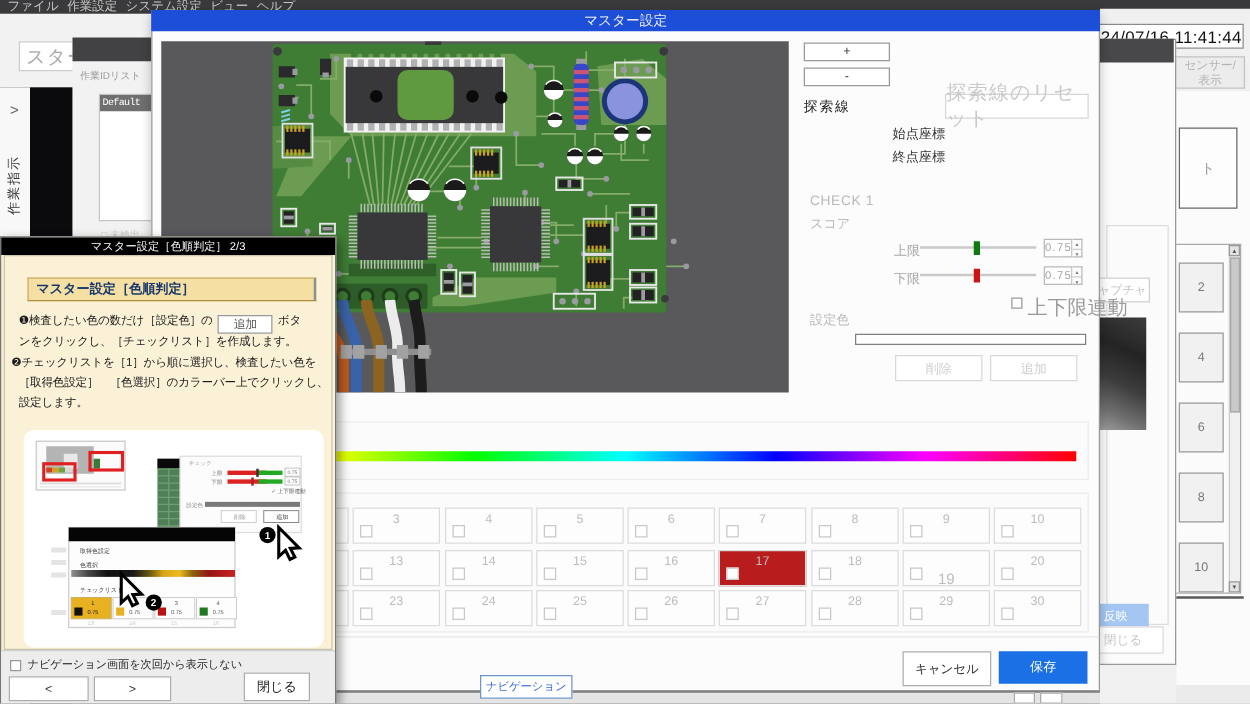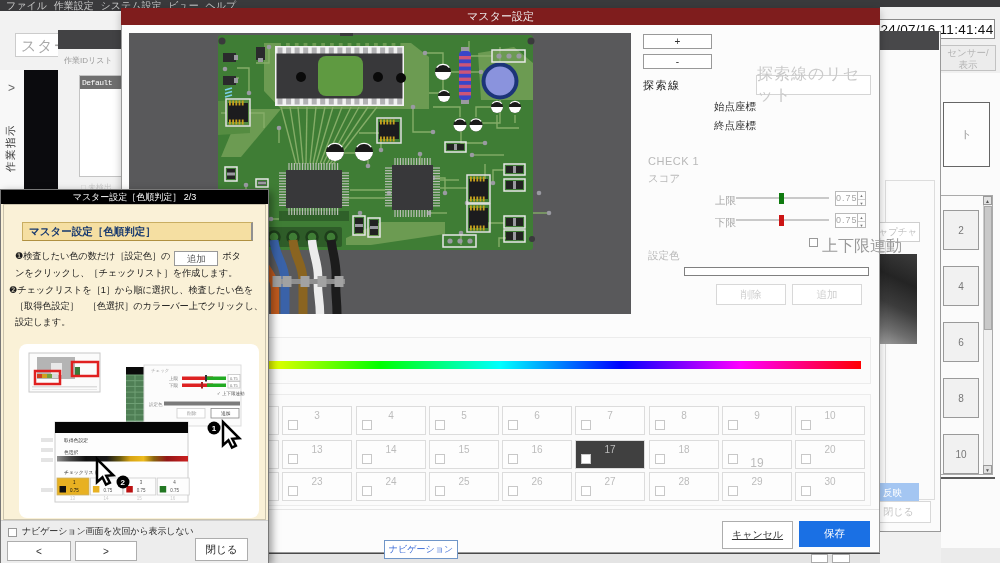--- a/index.html
+++ b/index.html
@@ -48,21 +48,21 @@
 <div class="abs" style="left:24px;top:70px;width:34px;height:493px;background:#0b0b0e;"></div>
 
 <div class="abs" style="left:58px;top:30px;width:64px;height:230px;background:#f2f2f2;"></div>
 <div class="abs" style="left:58px;top:30px;width:64px;height:19px;background:#424244;"></div>
 <div class="abs" style="left:64px;top:55px;width:60px;height:12px;color:#9a9a9a;font-size:8px;">作業IDリスト</div>
 <div class="abs" style="left:79px;top:75px;width:43px;height:102px;background:#fff;border:1px solid #c4c4c4;"></div>
 <div class="abs" style="left:80px;top:76px;width:42px;height:13px;background:#6f6f6f;color:#fff;font-size:10px;font-family:'Liberation Mono',monospace;font-size:8px;line-height:13px;padding-left:2px;letter-spacing:-0.5px;">Default</div>
 <div class="abs" style="left:81px;top:182px;width:40px;height:11px;color:#c9c9c9;font-size:8px;white-space:nowrap;">□ 未検出</div>
 
 <div class="abs" style="left:121px;top:8px;width:759px;height:545px;background:#fcfcfc;border:1px solid #999;box-shadow:0 3px 8px rgba(0,0,0,0.25);"></div>
-<div class="abs" style="left:121px;top:8px;width:759px;height:17px;background:#7f1d1d;color:#eee;font-size:11px;display:flex;align-items:center;justify-content:center;">マスター設定</div>
+<div class="abs" style="left:121px;top:8px;width:759px;height:17px;background:#1d4ed8;color:#eee;font-size:11px;display:flex;align-items:center;justify-content:center;">マスター設定</div>
 
 <div class="abs" style="left:129px;top:33px;width:502px;height:281px;background:#59595b;overflow:hidden;">
 <svg width="502" height="281" viewBox="0 0 502 281">
         <rect x="89" y="2" width="315" height="215" rx="3" fill="#3f7d35"></rect>
         <polygon points="135,10 282,10 300,24 300,76 152,76 135,58" fill="#6c9b52"></polygon>
         <polygon points="112,76 152,76 112,124 92,124" fill="#6c9b52"></polygon>
         <polygon points="349,20 385,14 404,30 404,67 352,67" fill="#6c9b52"></polygon>
         <polygon points="89,68 121,66 121,100 89,102" fill="#558c41"></polygon>
         <polygon points="217,205 252,189 316,189 316,201 242,212 217,212" fill="#6c9b52"></polygon>
         <g stroke="#85ad68" stroke-width="1.4" fill="none">
@@ -604,21 +604,21 @@
       <div style="position:absolute;left:5px;bottom:4px;width:8px;height:8px;border:1px solid #c8c8c8;background:#fff;"></div>
     </div>
 <div class="abs" style="left:429px;top:440px;width:70px;height:29px;background:#fdfdfd;border:1px solid #dcdcdc;">
       <div style="text-align:center;color:#bcbcbc;font-size:10px;margin-top:3px;">15</div>
       <div style="position:absolute;left:5px;bottom:4px;width:8px;height:8px;border:1px solid #c8c8c8;background:#fff;"></div>
     </div>
 <div class="abs" style="left:502px;top:440px;width:70px;height:29px;background:#fdfdfd;border:1px solid #dcdcdc;">
       <div style="text-align:center;color:#bcbcbc;font-size:10px;margin-top:3px;">16</div>
       <div style="position:absolute;left:5px;bottom:4px;width:8px;height:8px;border:1px solid #c8c8c8;background:#fff;"></div>
     </div>
-<div class="abs" style="left:575px;top:440px;width:70px;height:29px;background:#404040;border:1px solid #dcdcdc;">
+<div class="abs" style="left:575px;top:440px;width:70px;height:29px;background:#b91c1c;border:1px solid #dcdcdc;">
       <div style="text-align:center;color:#bcbcbc;font-size:10px;margin-top:3px;">17</div>
       <div style="position:absolute;left:5px;bottom:4px;width:8px;height:8px;border:1px solid #c8c8c8;background:#fff;"></div>
     </div>
 <div class="abs" style="left:649px;top:440px;width:70px;height:29px;background:#fdfdfd;border:1px solid #dcdcdc;">
       <div style="text-align:center;color:#bcbcbc;font-size:10px;margin-top:3px;">18</div>
       <div style="position:absolute;left:5px;bottom:4px;width:8px;height:8px;border:1px solid #c8c8c8;background:#fff;"></div>
     </div>
 <div class="abs" style="left:722px;top:440px;width:70px;height:29px;background:#fdfdfd;border:1px solid #dcdcdc;">
       <div style="text-align:center;color:#bcbcbc;font-size:12px;margin-top:15px;">19</div>
       <div style="position:absolute;left:5px;bottom:4px;width:8px;height:8px;border:1px solid #c8c8c8;background:#fff;"></div>
@@ -662,21 +662,21 @@
 <div class="abs" style="left:722px;top:472px;width:70px;height:29px;background:#fdfdfd;border:1px solid #dcdcdc;">
       <div style="text-align:center;color:#bcbcbc;font-size:10px;margin-top:3px;">29</div>
       <div style="position:absolute;left:5px;bottom:4px;width:8px;height:8px;border:1px solid #c8c8c8;background:#fff;"></div>
     </div>
 <div class="abs" style="left:795px;top:472px;width:70px;height:29px;background:#fdfdfd;border:1px solid #dcdcdc;">
       <div style="text-align:center;color:#bcbcbc;font-size:10px;margin-top:3px;">30</div>
       <div style="position:absolute;left:5px;bottom:4px;width:8px;height:8px;border:1px solid #c8c8c8;background:#fff;"></div>
     </div>
 <div class="abs" style="left:122px;top:509px;width:757px;height:1px;background:#e5e5e5;"></div>
 <div class="abs" style="left:722px;top:521px;width:69px;height:26px;">
-      <div class="btn" style="width:100%;height:100%;font-size:10px;color:#333;text-decoration:underline;">キャンセル</div>
+      <div class="btn" style="width:100%;height:100%;font-size:10px;color:#333;">キャンセル</div>
     </div>
 <div class="abs" style="left:799px;top:521px;width:71px;height:26px;background:#1a70e4;color:#fff;font-size:10.5px;display:flex;align-items:center;justify-content:center;">保存</div>
 
 <div class="abs" style="left:269px;top:554px;width:731px;height:9px;background:#e4e4e4;"></div>
 <div class="abs" style="left:880px;top:532px;width:61px;height:31px;background:#f0f0f0;"></div>
 <div class="abs" style="left:941px;top:548px;width:59px;height:15px;background:#ebebeb;"></div>
 <div class="abs" style="left:811px;top:554px;width:17px;height:9px;background:#fff;border:1px solid #aaa;"></div>
 <div class="abs" style="left:832px;top:554px;width:18px;height:9px;background:#fff;border:1px solid #aaa;"></div>
 <div class="abs" style="left:384px;top:540px;width:74px;height:19px;background:#fff;border:1px solid #7096c8;color:#3b6bd6;font-size:9px;display:flex;align-items:center;justify-content:center;">ナビゲーション</div>
 

